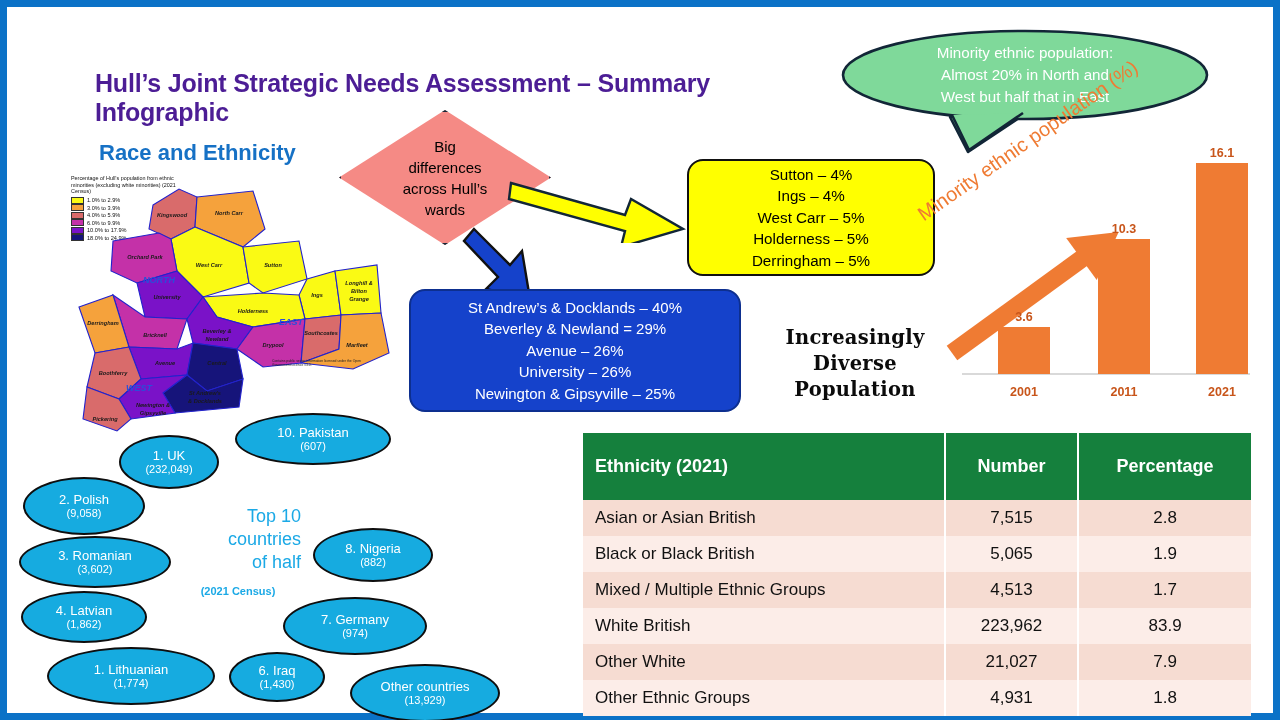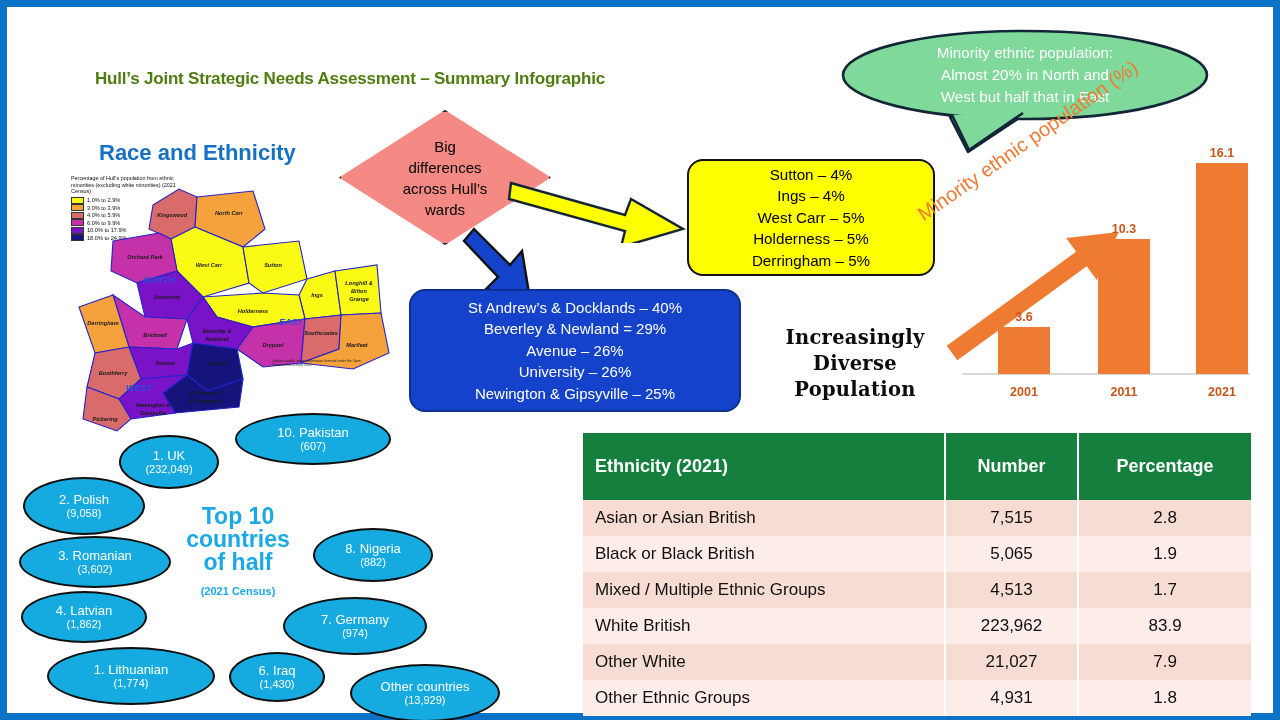--- a/index.html
+++ b/index.html
@@ -12,21 +12,21 @@
     position:relative;width:1280px;height:720px;
     box-sizing:border-box;
     border:7px solid #0B72C7;
     background:#ffffff;
   }
   .abs{position:absolute;}
 
   
   #main-title{
     left:88px;top:62px;width:730px;
-    font-size:17px;font-weight:bold;color:#4d7c0f;
+    font-size:25px;font-weight:bold;color:#4c1d95;
     letter-spacing:-0.2px;
   }
   #section-title{
     left:92px;top:133px;
     font-size:22px;font-weight:bold;color:#1671C5;
   }
 
   
   #map-wrap{left:60px;top:160px;width:330px;height:265px;}
   #map-legend{position:absolute;left:4px;top:8px;width:120px;color:#111;}
@@ -105,22 +105,22 @@
   
   .bubble{
     position:absolute;background:#16ABE0;border:2.2px solid #0e0e0e;
     border-radius:50%;
     display:flex;flex-direction:column;align-items:center;justify-content:center;
     color:#ffffff;text-align:center;box-sizing:border-box;
   }
   .bubble .b-name{font-size:13px;line-height:15px;}
   .bubble .b-val{font-size:11px;line-height:13px;}
   #top10-head{
-    left:168px;top:498px;width:126px;text-align:center;
-    color:#1BA9E6;font-weight:bold;font-size:23px;line-height:23px;
+    left:168px;top:498px;width:126px;text-align:right;
+    color:#1BA9E6;font-weight:normal;font-size:18px;line-height:23px;
   }
   #top10-sub{
     left:168px;top:578px;width:126px;text-align:center;
     color:#1BA9E6;font-weight:bold;font-size:11px;
   }
 
   
   #eth-table{left:576px;top:426px;width:668px;border-collapse:collapse;}
   #eth-table th{
     background:#15803d;color:#fff;font-size:18px;font-weight:bold;

